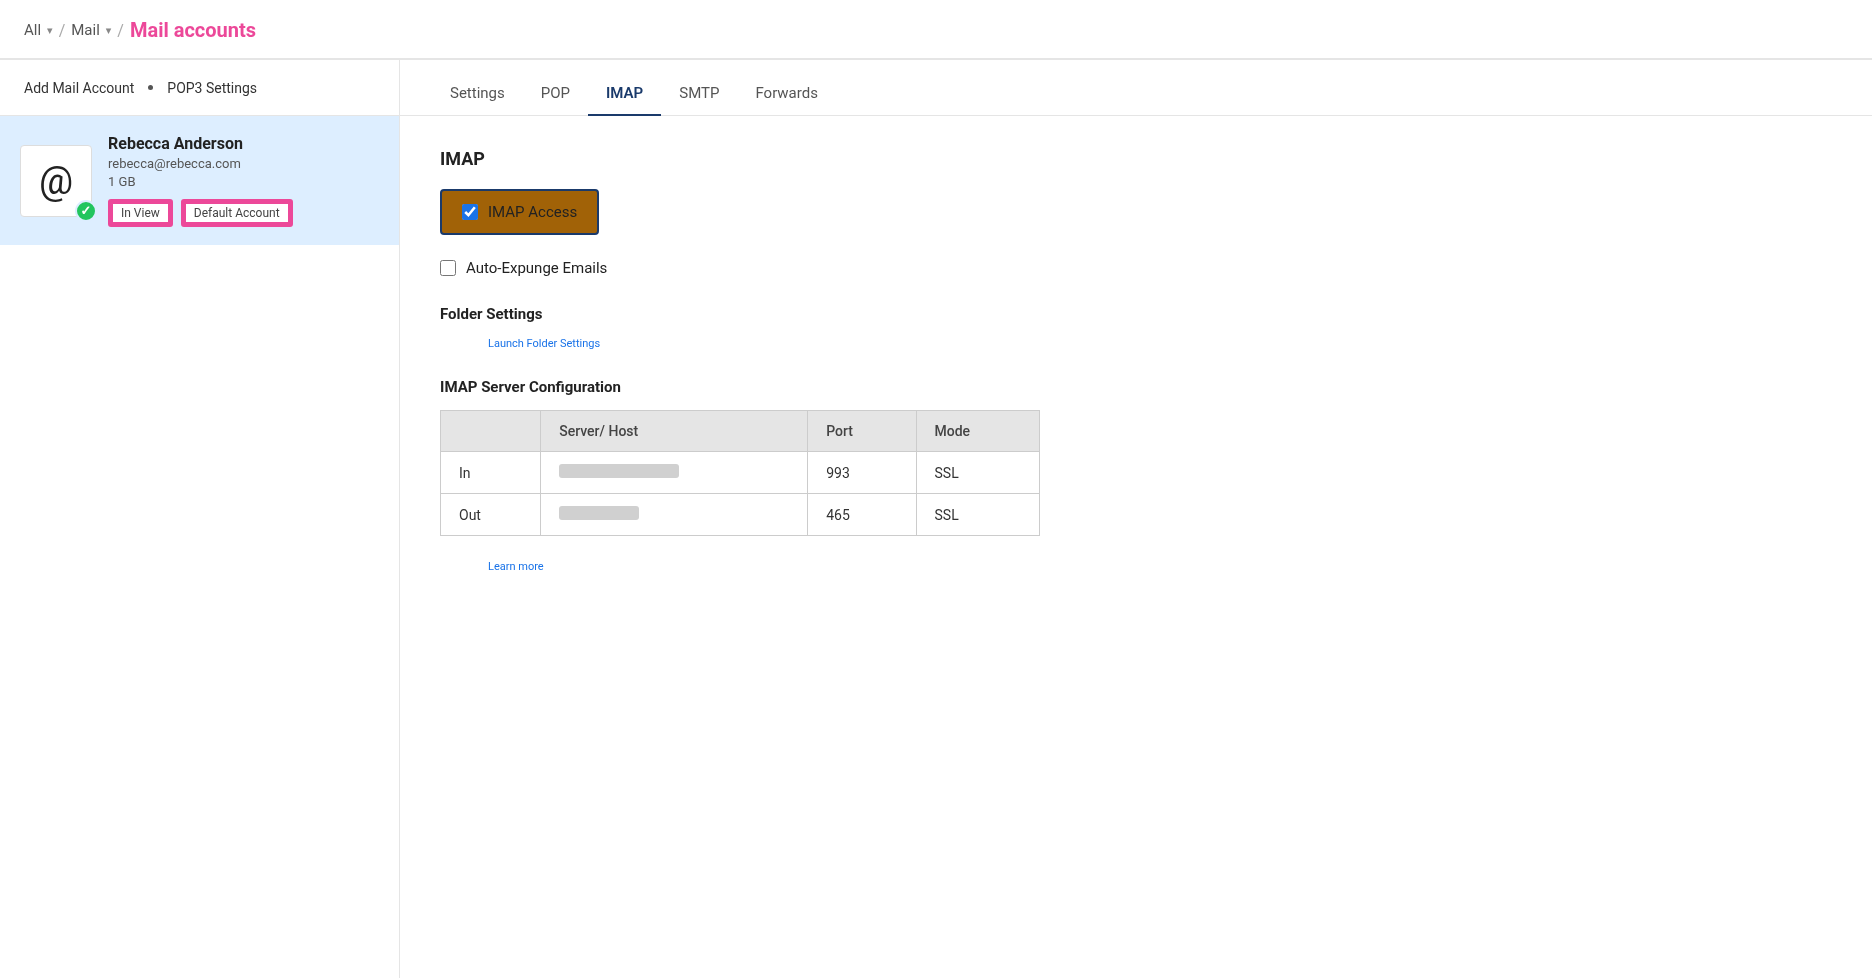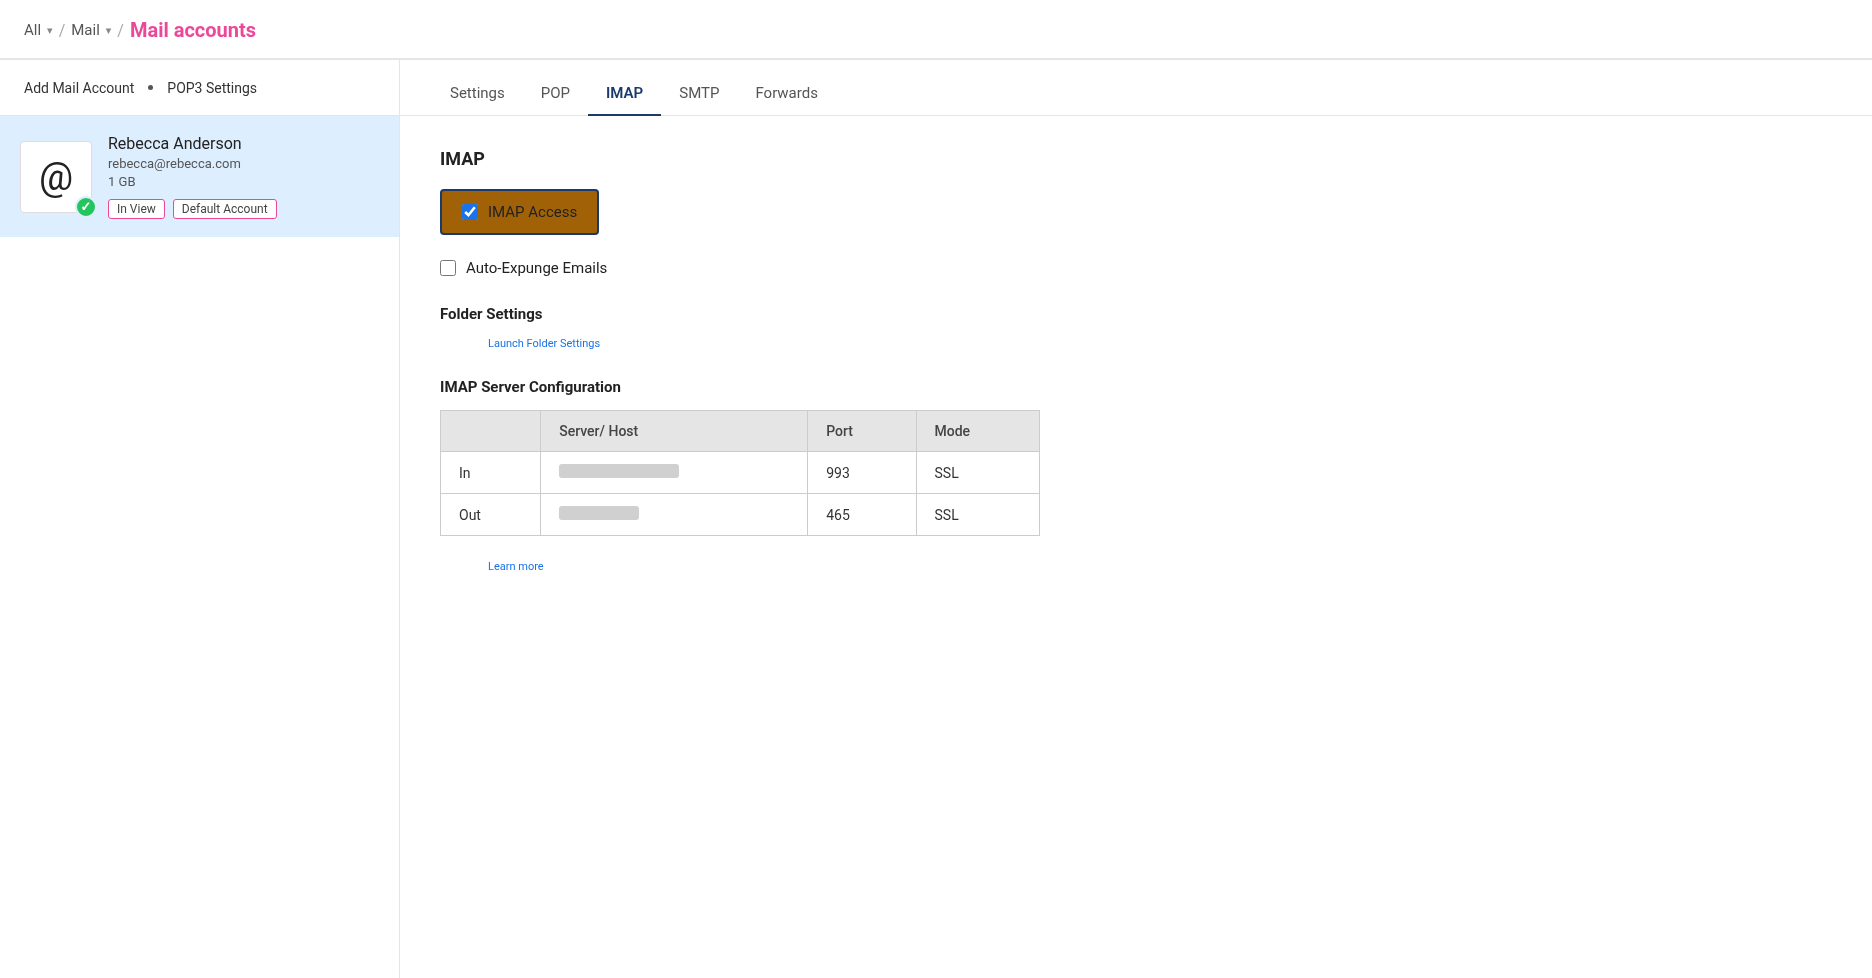--- a/index.html
+++ b/index.html
@@ -118,42 +118,42 @@
       color: #fff;
       font-size: 13px;
       font-weight: 700;
       border: 2px solid #ddeeff;
     }
     .account-info {
       flex: 1;
     }
     .account-name {
       font-size: 16px;
-      font-weight: 400;
+      font-weight: 700;
       color: #222;
       margin-bottom: 3px;
     }
     .account-email {
       font-size: 13px;
       color: #555;
       margin-bottom: 3px;
     }
     .account-storage {
       font-size: 13px;
       color: #555;
       margin-bottom: 10px;
     }
     .account-tags {
       display: flex;
       gap: 8px;
     }
     .account-tag {
       font-size: 12px;
       color: #444;
-      border: 1px solid #ec4899;
+      border: 5px solid #ec4899;
       border-radius: 3px;
       padding: 2px 8px;
       background: #fff;
     }
 
     
     .right-panel {
       flex: 1;
       display: flex;
       flex-direction: column;

